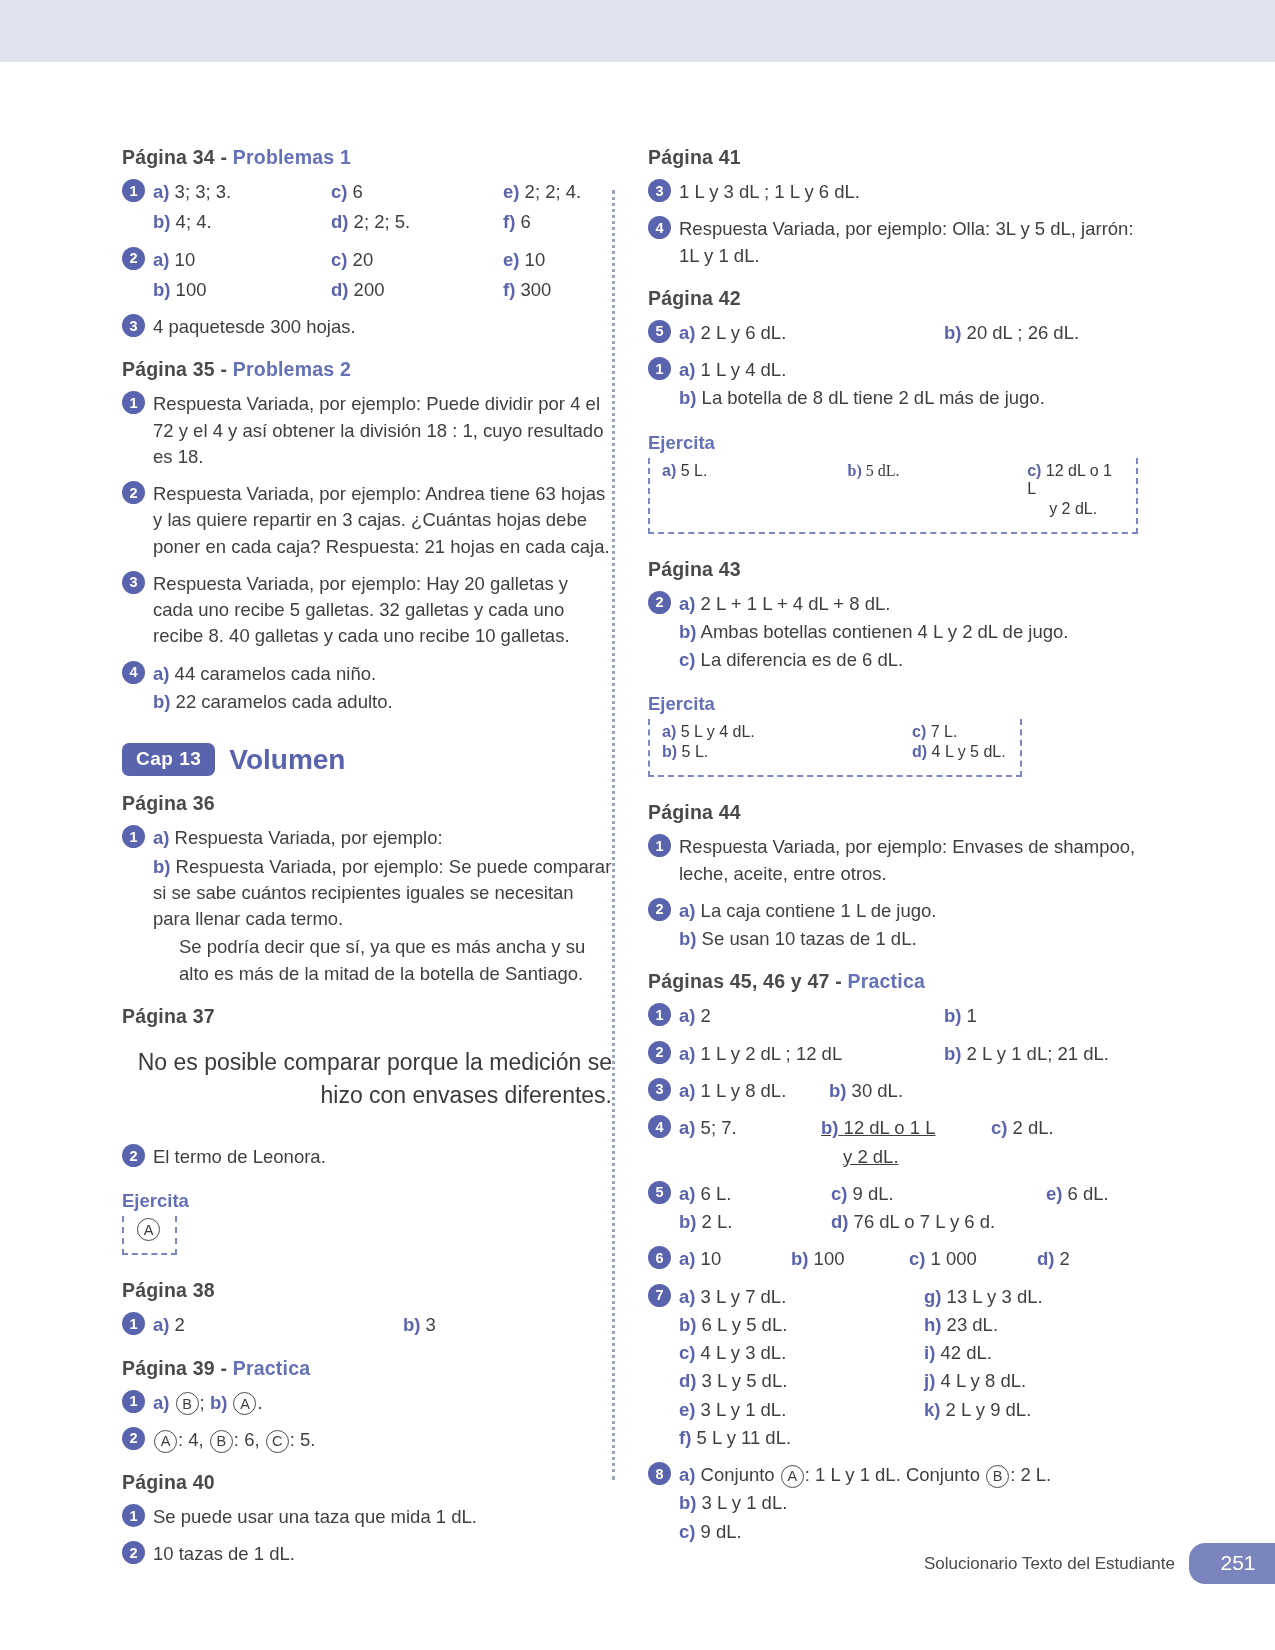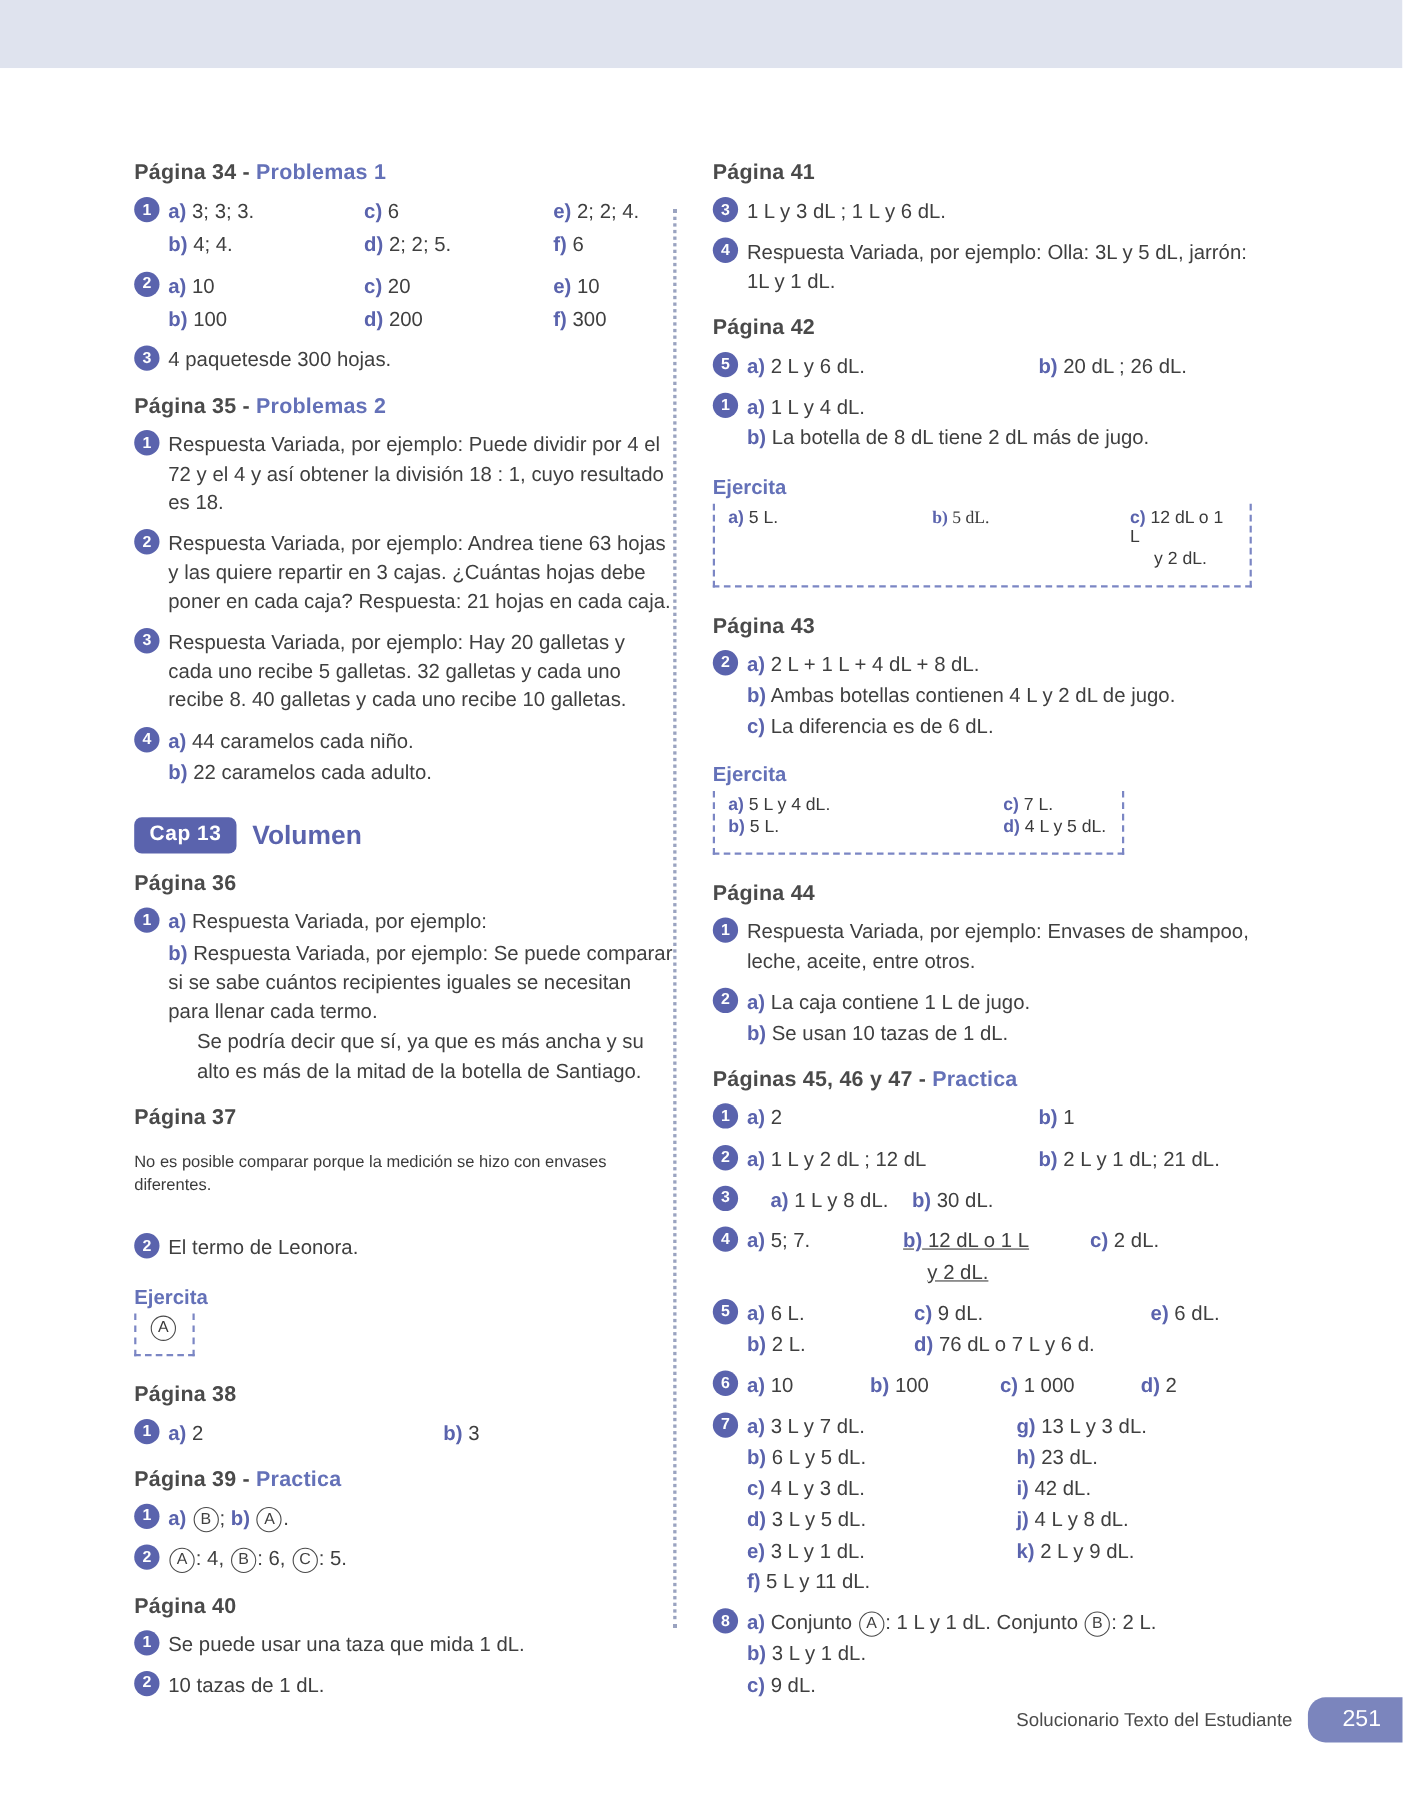--- a/index.html
+++ b/index.html
@@ -37,21 +37,21 @@
     font-size:19.5px; font-weight:bold; color:#4a4a4a;
     margin:16px 0 8px 0; letter-spacing:0.2px;
   }
   .pg-head .sub { color:#6471b8; font-weight:bold; }
   .pg-head .dash { color:#4a4a4a; font-weight:bold; }
   .cap-row { margin:26px 0 14px 0; display:flex; align-items:center; gap:14px; }
   .cap-badge {
     background:#5a63ad; color:#fff; font-weight:bold; font-size:19px;
     padding:5px 14px 6px 14px; border-radius:7px; letter-spacing:0.5px;
   }
-  .cap-title { color:#5a63ad; font-weight:bold; font-size:24px; }
+  .cap-title { color:#5a63ad; font-weight:bold; font-size:28px; }
   .ejercita {
     color:#6471b8; font-weight:bold; font-size:18.5px; margin:18px 0 4px 0;
   }
   .ej-box {
     border:2px dashed #7b86c4; border-top:none;
     display:inline-block; padding:0 0 6px 0;
     margin:0 0 8px 0;
   }
   .ej-inner { padding:2px 14px 6px 12px; }
   
@@ -61,21 +61,21 @@
     width:23px; height:23px; border-radius:50%;
     background:#5a63ad; color:#fff;
     font-size:14.5px; font-weight:bold;
     display:flex; align-items:center; justify-content:center;
     margin-right:8px; margin-top:2px;
   }
   .body { flex:1 1 auto; font-size:18.5px; line-height:1.42; color:#3f3f3f; }
   .lbl { color:#5a63ad; font-weight:bold; }
   .para { margin:2px 0; }
   .indent { padding-left:26px; }
-  .plain { font-size:15px; line-height:1.42; margin:18px 0; }
+  .plain { font-size:23px; line-height:1.42; margin:18px 0;text-align:right; }
   
   .ans-grid { display:flex; }
   .ans-col { }
   .cw-1 { width:178px; }
   .cw-2 { width:172px; }
   .cw-3 { width:140px; }
   .circ {
     display:inline-flex; align-items:center; justify-content:center;
     width:21px; height:21px; border:1.6px solid #4a4a4a; border-radius:50%;
     font-size:14.5px; line-height:1; vertical-align:middle;
@@ -443,21 +443,21 @@
                 <div class="para"><span class="lbl">b)</span> <span>2 L y 1 dL; 21 dL.</span></div>
               </div>
           </div>
         </div>
       </div>
 
       <div class="item">
         <div class="num">3</div>
         <div class="body">
           <div class="ans-grid">
-            <div class="ans-col" style="width:150px;text-align:center;">
+            <div class="ans-col" style="width:150px;">
                 <div class="para"><span class="lbl">a)</span> <span>1 L y 8 dL.</span></div>
               </div>
             <div class="ans-col">
                 <div class="para"><span class="lbl">b)</span> <span>30 dL.</span></div>
               </div>
           </div>
         </div>
       </div>
 
       <div class="item">

